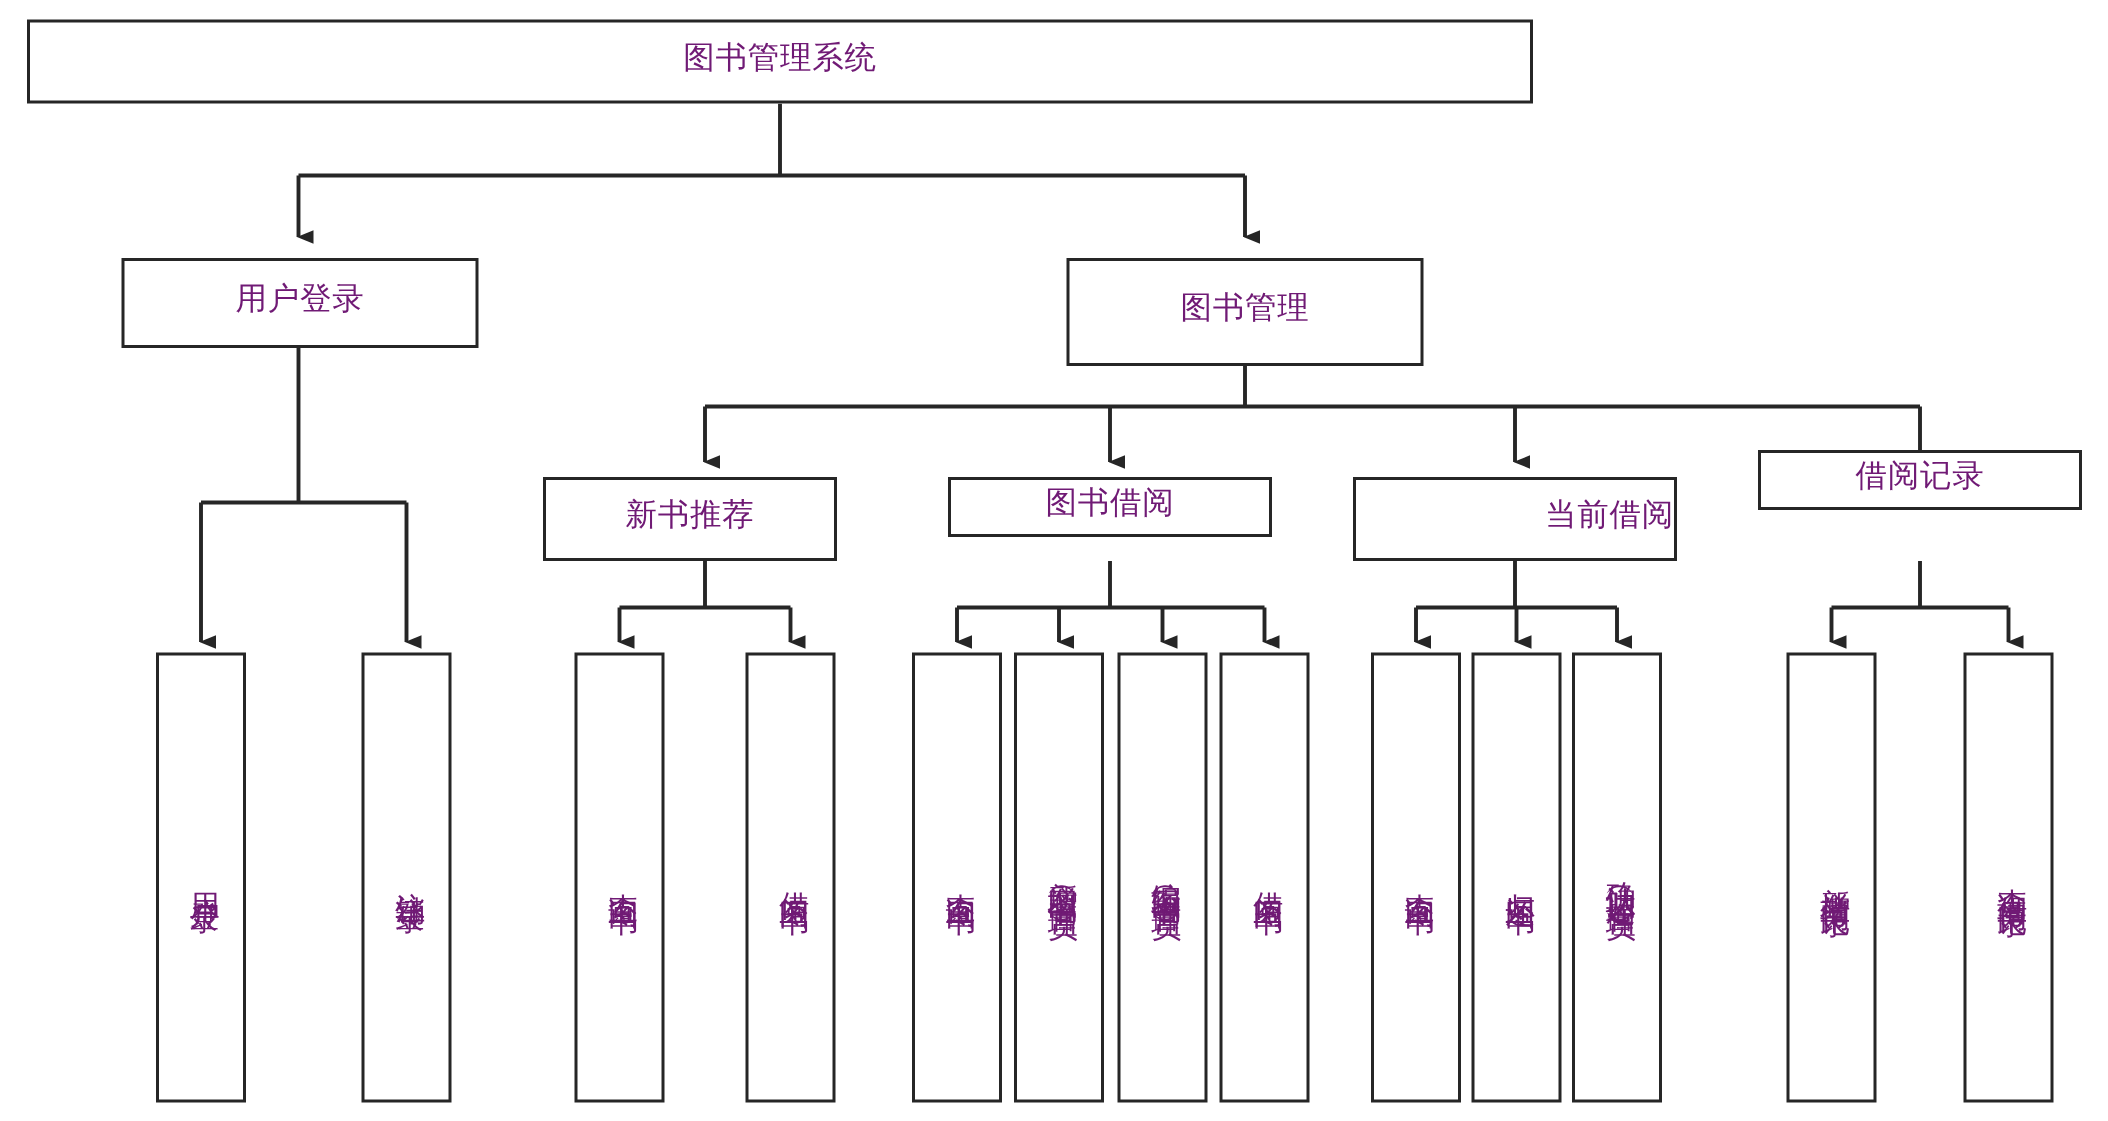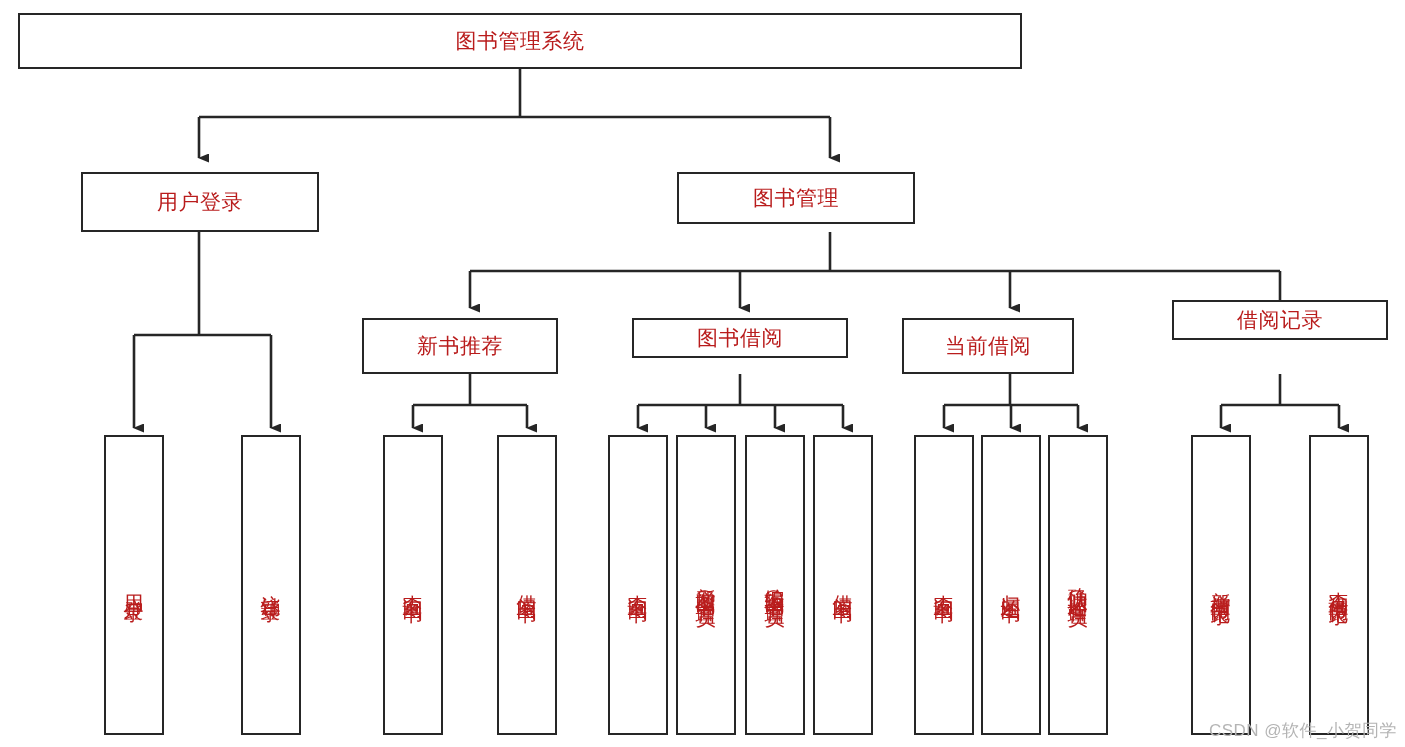--- a/index.html
+++ b/index.html
@@ -26,21 +26,22 @@
     height: 747px;
   }
   .node {
     position: absolute;
     box-sizing: border-box;
     background: #ffffff;
     border: 2px solid #262626;
     display: flex;
     align-items: center;
     justify-content: center;
-    color: #b91c1c;
+    color: #701a75;
+    font-family: Liberation Mono, monospace;
   }
   .node.h {
     font-size: 21px;
     letter-spacing: 0.5px;
   }
   .node.v {
     font-size: 20px;
     letter-spacing: 1px;
   }
   .node .label {
@@ -122,31 +123,31 @@
     </g>
   </svg>
 
   <div class="node h" style="left:18px; top:13px; width:1004px; height:56px;">
     <span class="label">图书管理系统</span>
   </div>
 
   <div class="node h" style="left:81px; top:172px; width:238px; height:60px;">
     <span class="label">用户登录</span>
   </div>
-  <div class="node h" style="left:677px; top:172px; width:238px; height:52px;">
+  <div class="node h" style="left:711px; top:172px; width:238px; height:72px;">
     <span class="label">图书管理</span>
   </div>
 
   <div class="node h" style="left:362px; top:318px; width:196px; height:56px;">
     <span class="label">新书推荐</span>
   </div>
   <div class="node h" style="left:632px; top:318px; width:216px; height:40px;">
     <span class="label">图书借阅</span>
   </div>
-  <div class="node h" style="left:902px; top:318px; width:172px; height:56px;">
+  <div class="node h" style="left:902px; top:318px; width:216px; height:56px;justify-content:flex-end;">
     <span class="label">当前借阅</span>
   </div>
   <div class="node h" style="left:1172px; top:300px; width:216px; height:40px;">
     <span class="label">借阅记录</span>
   </div>
 
   <div class="node v" style="left:104px; top:435px; width:60px; height:300px;">
     <span class="label">用户登录</span>
   </div>
   <div class="node v" style="left:241px; top:435px; width:60px; height:300px;">
@@ -183,15 +184,14 @@
     <span class="label">确认归还（管理员）</span>
   </div>
 
   <div class="node v" style="left:1191px; top:435px; width:60px; height:300px;">
     <span class="label">新增借阅记录</span>
   </div>
   <div class="node v" style="left:1309px; top:435px; width:60px; height:300px;">
     <span class="label">查询借阅记录</span>
   </div>
 
-  <div id="watermark">CSDN @软件_小贺同学</div>
 
 </div>
 
 </body></html>

